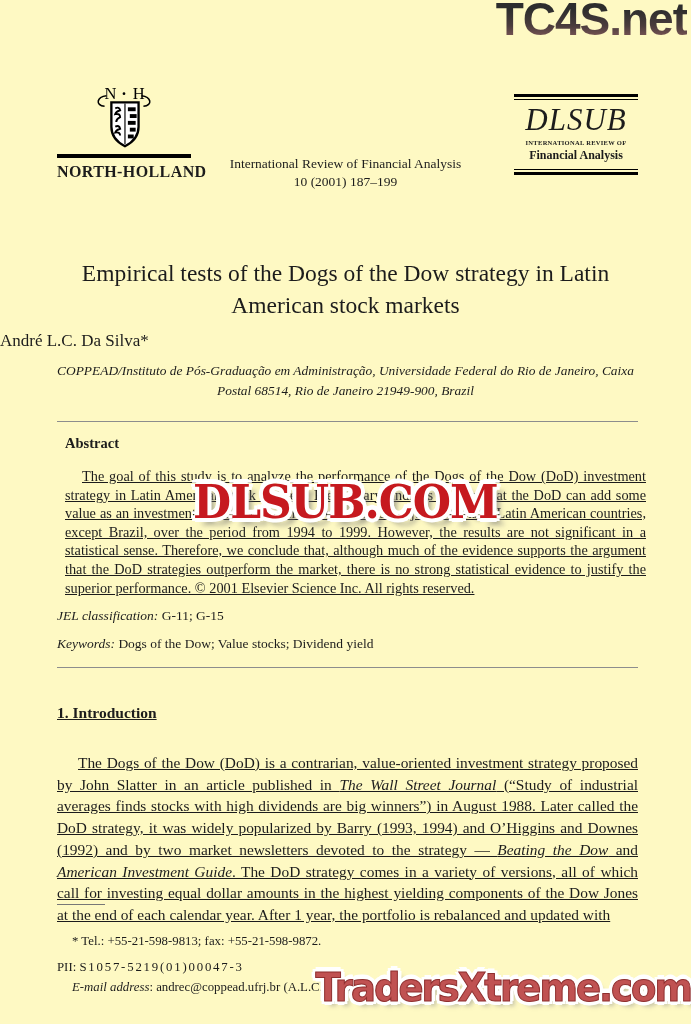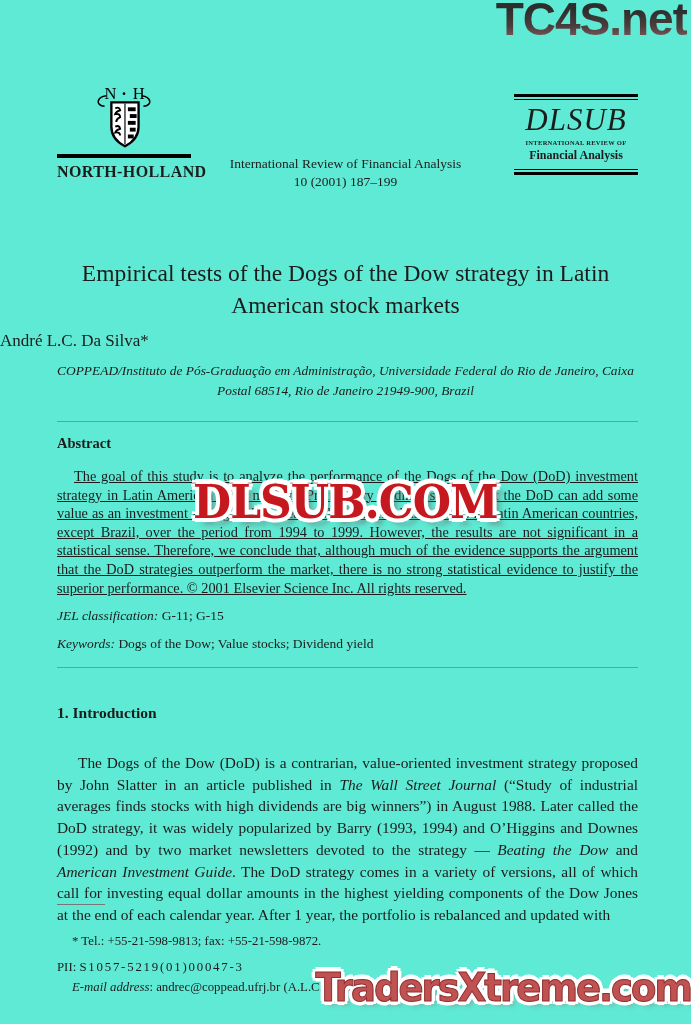--- a/index.html
+++ b/index.html
@@ -1,18 +1,18 @@
 <!DOCTYPE html>
 <html><head>
 <meta charset="utf-8">
 <style>
   * { margin:0; padding:0; box-sizing:border-box; }
   html,body { background:#ffffff; }
   body { font-family:"Liberation Serif", serif; color:#1c1c1c; }
-  .page { position:relative; width:691px; height:1024px; background:#5eead4; overflow:hidden; margin:0 auto; }
+  .page { position:relative; width:691px; height:1024px; background:#fef9c3; overflow:hidden; margin:0 auto; }
 
   
   .wm { position:absolute; white-space:nowrap; pointer-events:none; }
   #wm-top {
     top:-6px; right:4px;
     font:bold 46px/1.1 "Liberation Sans", sans-serif; letter-spacing:-1px;
     background:linear-gradient(180deg,#2d2d2d 30%,#4a3c3c 62%,#996666 100%);
     -webkit-background-clip:text; background-clip:text;
     color:#463a3a; -webkit-text-fill-color:transparent;
   }
@@ -60,32 +60,32 @@
            font-size:23.5px; line-height:32px; font-weight:normal; }
   #author { position:absolute; left:0; right:0; top:331px; font-size:17px; }
   #affiliation { position:absolute; left:55px; right:55px; top:361px; text-align:center;
                  font-style:italic; font-size:13.4px; line-height:19.5px; }
 
   .rule { position:absolute; left:57px; width:581px; height:1px; background:#8d8d8d; }
   #rule1 { top:421px; }
   #rule2 { top:667px; }
 
   
-  #abstract { position:absolute; left:57px; top:435px; width:581px; }
+  #abstract { position:absolute; left:65px; top:435px; width:581px; }
   #abstract h2 { font-size:14.5px; font-weight:bold; }
   #abstract p { margin-top:15px; font-size:14.3px; line-height:18.6px;
                 text-align:justify; text-indent:17px;text-decoration:underline; }
 
   #jel, #keywords { position:absolute; left:57px; font-size:13.5px; }
   #jel { top:608px; }
   #keywords { top:636px; }
   .it { font-style:italic; }
 
   
-  #intro { position:absolute; left:57px; top:704px; width:581px; }
+  #intro { position:absolute; left:57px; top:704px; width:581px;text-decoration:underline; }
   #intro h2 { font-size:15.5px; font-weight:bold; }
   #intro p { margin-top:30px; font-size:15.4px; line-height:21.7px;
              text-align:justify; text-indent:21px; }
 
   
   #footnote { position:absolute; left:57px; top:904px; width:581px; font-size:12.8px; line-height:17.5px; }
   #fn-rule { width:48px; height:1px; background:#777; margin-bottom:6px; }
   #footnote p { padding-left:15px;margin-top:28px; }
   #imprint { position:absolute; left:57px; top:959px; font-size:12.8px; line-height:16px; }
   #pii-value { letter-spacing:1.8px; }

